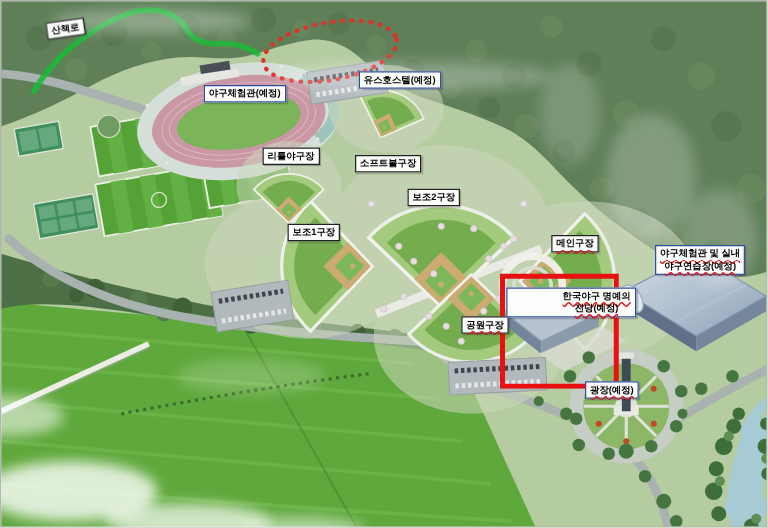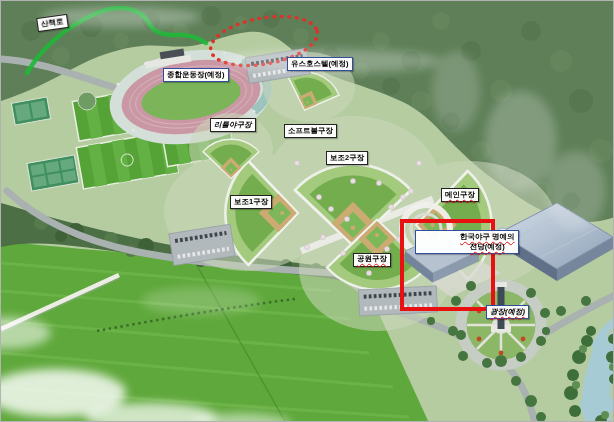--- a/index.html
+++ b/index.html
@@ -340,41 +340,45 @@
     <ellipse cx="200" cy="300" rx="60" ry="14" opacity=".2"></ellipse>
   </g>
 </svg>
 
 <div class="redbox" style="left:399px;top:218px;width:87px;height:84px;"></div>
 
 <div class="map-label rot" style="left:36px;top:15px;">산책로</div>
 
 <div class="map-label blue" style="left:286px;top:10px;margin-top:46px;">유스호스텔(예정)</div>
 
-<div class="map-label blue" style="left:162px;top:67px;">종합운동장(예정)</div>
+<div class="map-label blue" style="left:162px;top:67px;">야구체험관(예정)</div>
 
 <div class="map-label" style="left:283px;top:103px;margin-top:20px;">소프트볼구장</div>
 
-<div class="map-label" style="left:209px;top:117px;font-style:italic;">리틀야구장</div>
+<div class="map-label" style="left:209px;top:117px;">리틀야구장</div>
 
 <div class="map-label" style="left:325px;top:150px;">보조2구장</div>
 
-<div class="map-label" style="left:229px;top:194px;">보조1구장</div>
+<div class="map-label" style="left:229px;top:178px;">보조1구장</div>
 
 <div class="map-label" style="left:440px;top:187px;">
   <span class="u-red">메인구장</span>
 </div>
 
-
-<div class="map-label" style="left:352px;top:252px;font-family:Liberation Mono, monospace;">
+<div class="map-label blue" style="left:523px;top:195px;">
+  <span class="line u-red">야구체험관 및 실내</span>
+  <span class="line u-red">야구연습장(예정)</span>
+</div>
+
+<div class="map-label" style="left:368px;top:252px;">
   <span class="u-red">공원구장</span>
 </div>
 
-<div class="map-label blue" style="left:414px;top:229px;padding-left:44px;">
+<div class="map-label blue" style="left:404px;top:229px;padding-left:44px;">
   <span class="line u-red">한국야구 명예의</span>
   <span class="line u-red">전당(예정)</span>
 </div>
 
-<div class="map-label blue" style="left:485px;top:304px;font-style:italic;">
+<div class="map-label blue" style="left:467px;top:304px;">
   <span class="u-red">광장(예정)</span>
 </div>
 
 </div>
 
 </body></html>

